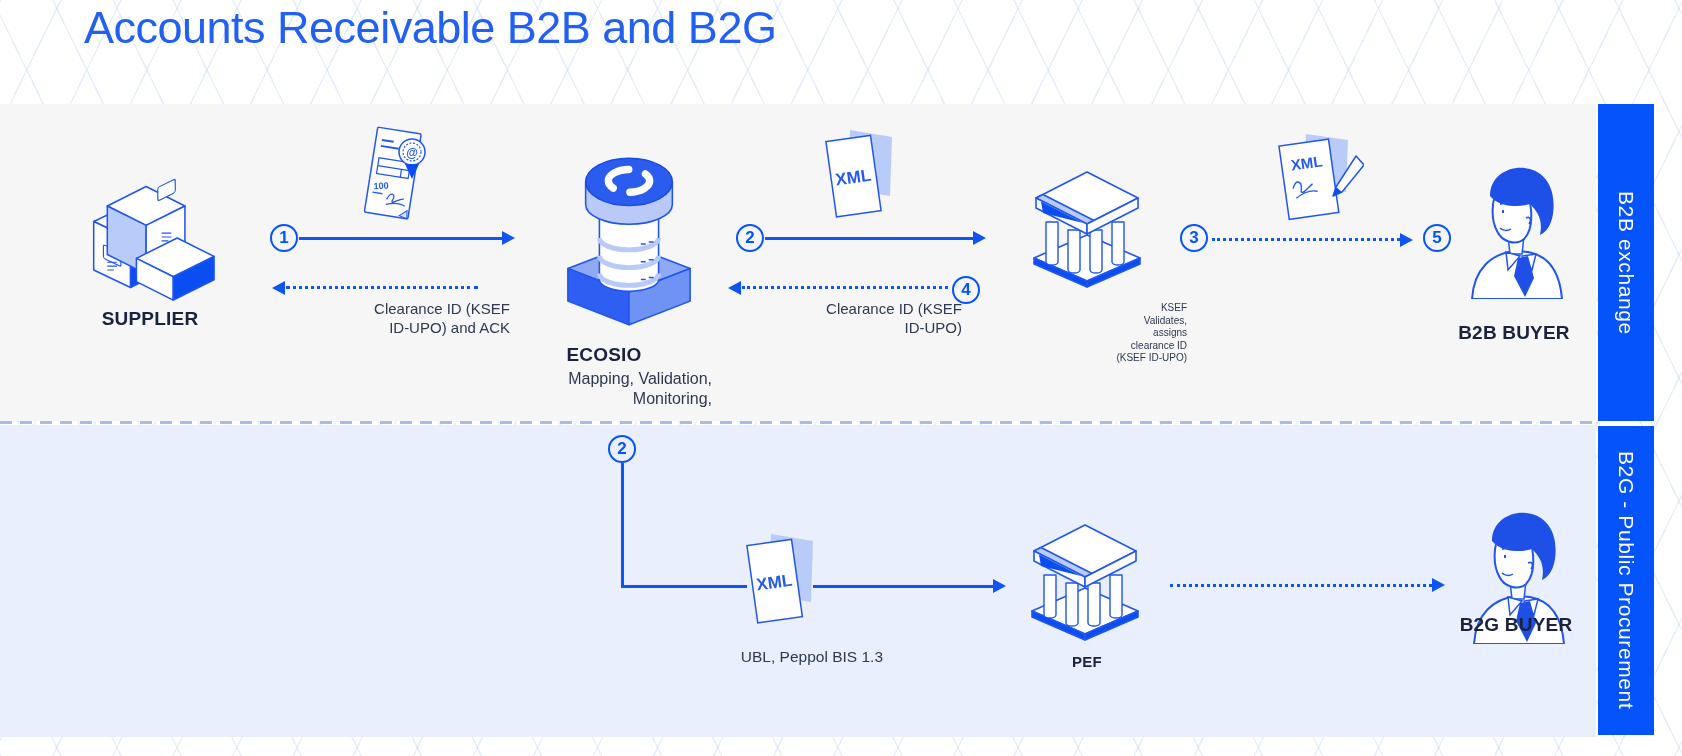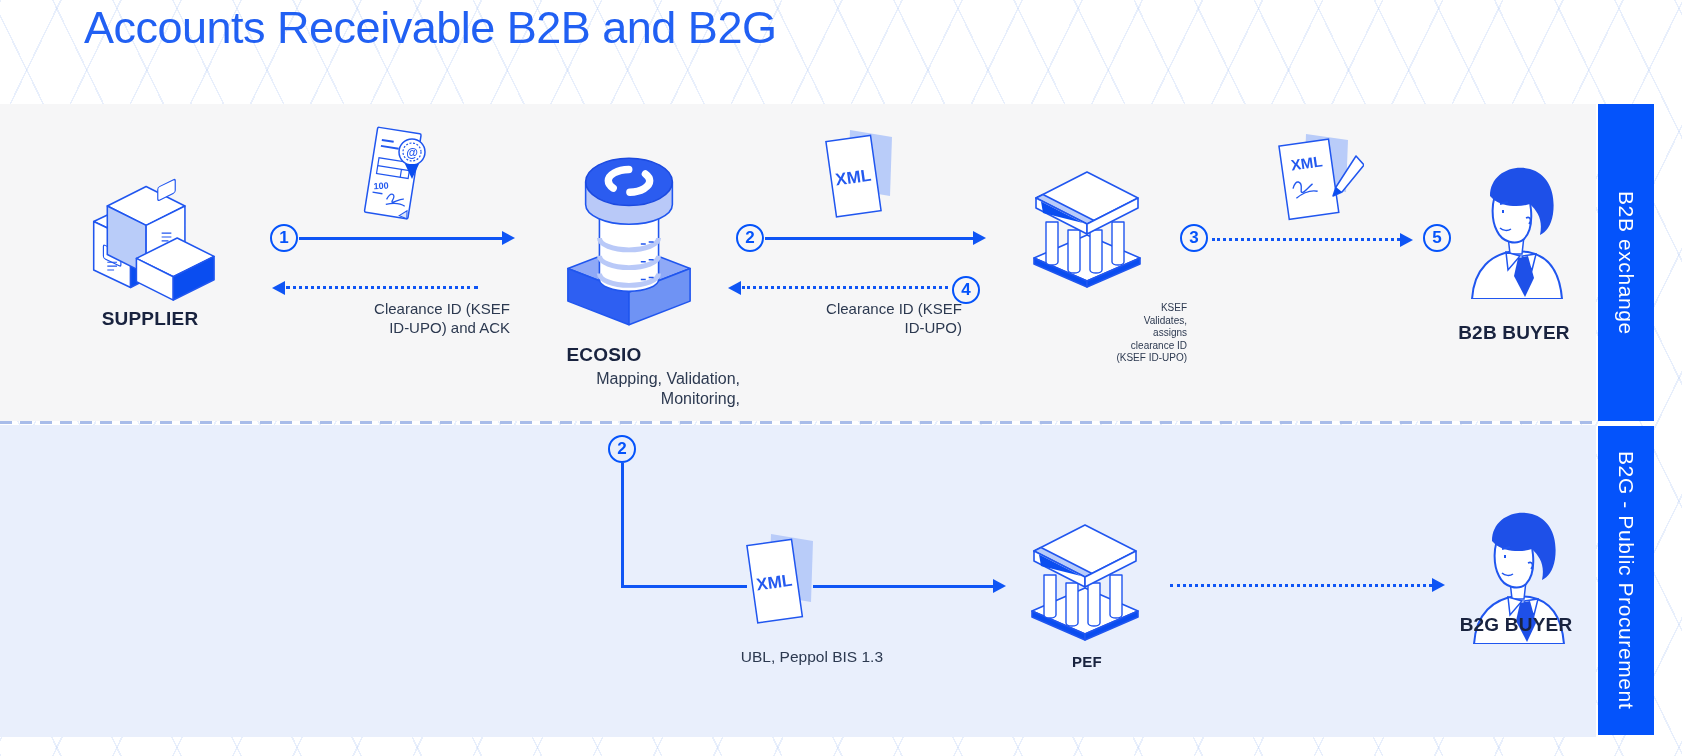--- a/index.html
+++ b/index.html
@@ -137,21 +137,21 @@
         <path d="M40 122 A30 12 0 0 0 100 122" fill="none" stroke="#b9c9f8" stroke-width="5"></path>
         <path d="M82 92 h5 M90 90 h5 M82 110 h5 M90 108 h5 M82 128 h5 M90 126 h5" stroke="#2056ef" stroke-width="1.6"></path>
       </g>
 
       <path d="M26 30 L26 52 A44 20 0 0 0 114 52 L114 30 Z" fill="#b9c9f8" stroke="#2056ef" stroke-width="1.6"></path>
       <ellipse cx="70" cy="29" rx="44" ry="24" fill="#2b5cf0" stroke="#1c4ae0" stroke-width="1.6"></ellipse>
       <ellipse cx="70" cy="28" rx="21" ry="11.5" fill="none" stroke="#fff" stroke-width="7.5" stroke-dasharray="35 17.5" stroke-dashoffset="10" stroke-linecap="round"></ellipse>
     </svg>
   </div>
   <div class="node-label" style="left:524px;width:160px;top:344px;">ECOSIO</div>
-  <div class="lbl" style="left:520px;width:220px;top:369px;font-size:16px;">Mapping, Validation,
+  <div class="lbl" style="left:492px;width:220px;top:369px;font-size:16px;">Mapping, Validation,
 Monitoring,</div>
 
   <div class="step" style="left:736px;top:224px;">2</div>
   <div class="aline" style="left:765px;top:237px;width:208px;"></div>
   <div class="head-r" style="left:973px;top:231px;"></div>
 
   <div class="icon" style="left:824px;top:126px;width:70px;height:100px;">
     <svg viewBox="0 0 70 100">
       <polygon points="26,4 68,11 66,70 24,63" fill="#b9ccf9"></polygon>
       <g transform="rotate(-8 30 50)">

